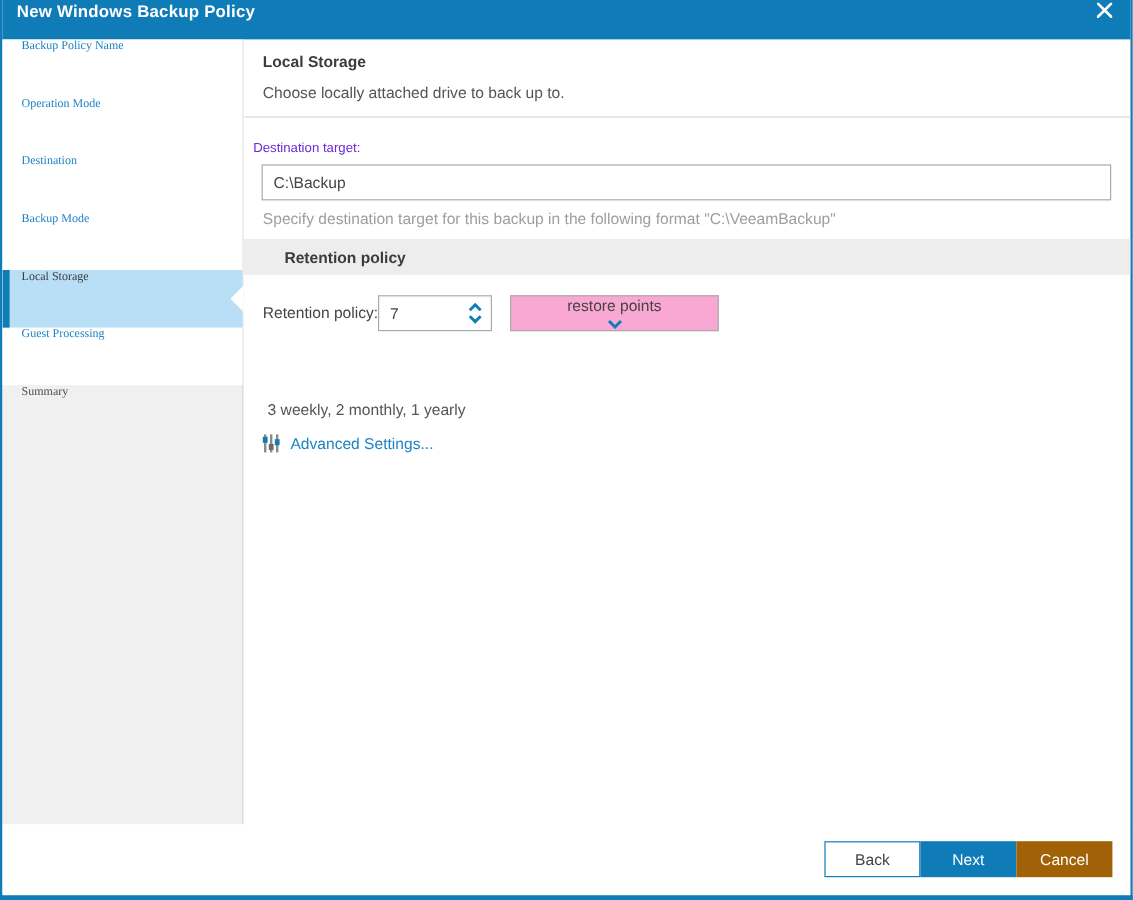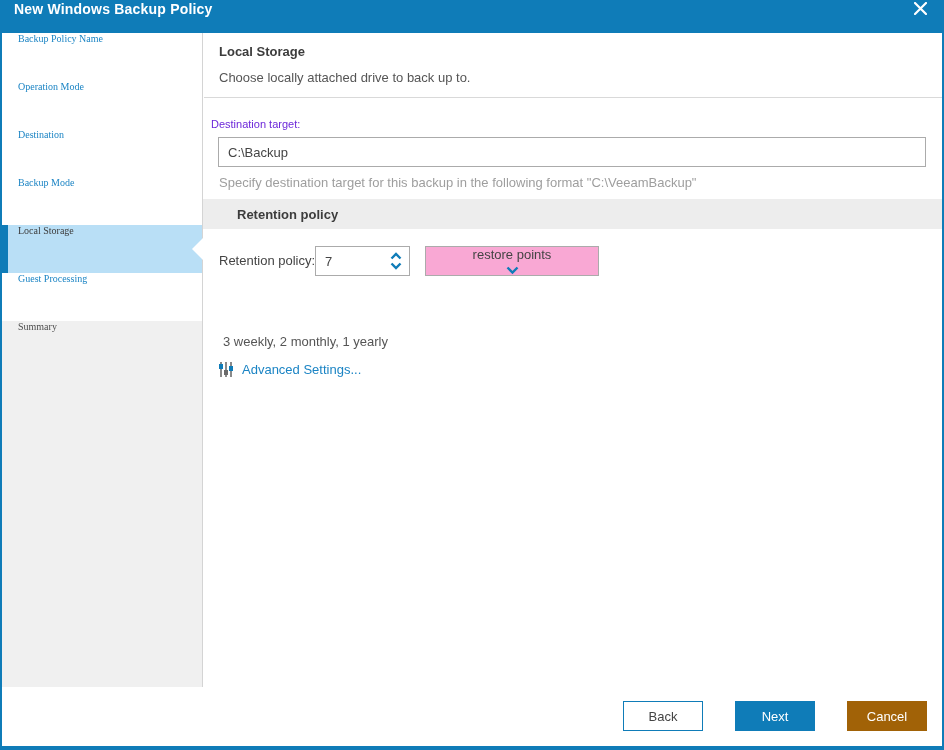--- a/index.html
+++ b/index.html
@@ -93,21 +93,21 @@
 
   .gfs-summary{ position:absolute; top:301px; left:20px; font-size:13px; color:#555; }
 
   .advanced-row{ position:absolute; top:328px; left:15px; display:flex; align-items:center; }
   .advanced-link{ margin-left:7px; font-size:13px; color:var(--link,#1b84c4); cursor:pointer; }
 
   
   .footer{
     position:absolute; left:0; right:0; bottom:0; height:59px; background:#fff;
     display:flex; justify-content:flex-end; align-items:flex-start;
-    gap:32px; padding:14px 15px 0 0;
+    gap:0; padding:14px 15px 0 0;
   }
   .btn{
     width:80px; height:30px; font-family:"Liberation Sans",sans-serif;
     font-size:13px; cursor:pointer; border:none;
   }
   .btn-back{ background:#fff; border:1px solid var(--accent,#0f7cb8); color:#444; }
   .btn-next{ background:var(--accent,#0f7cb8); color:#fff; }
   .btn-cancel{ background:#a16207; color:#fff; }
 </style>
 </head>

